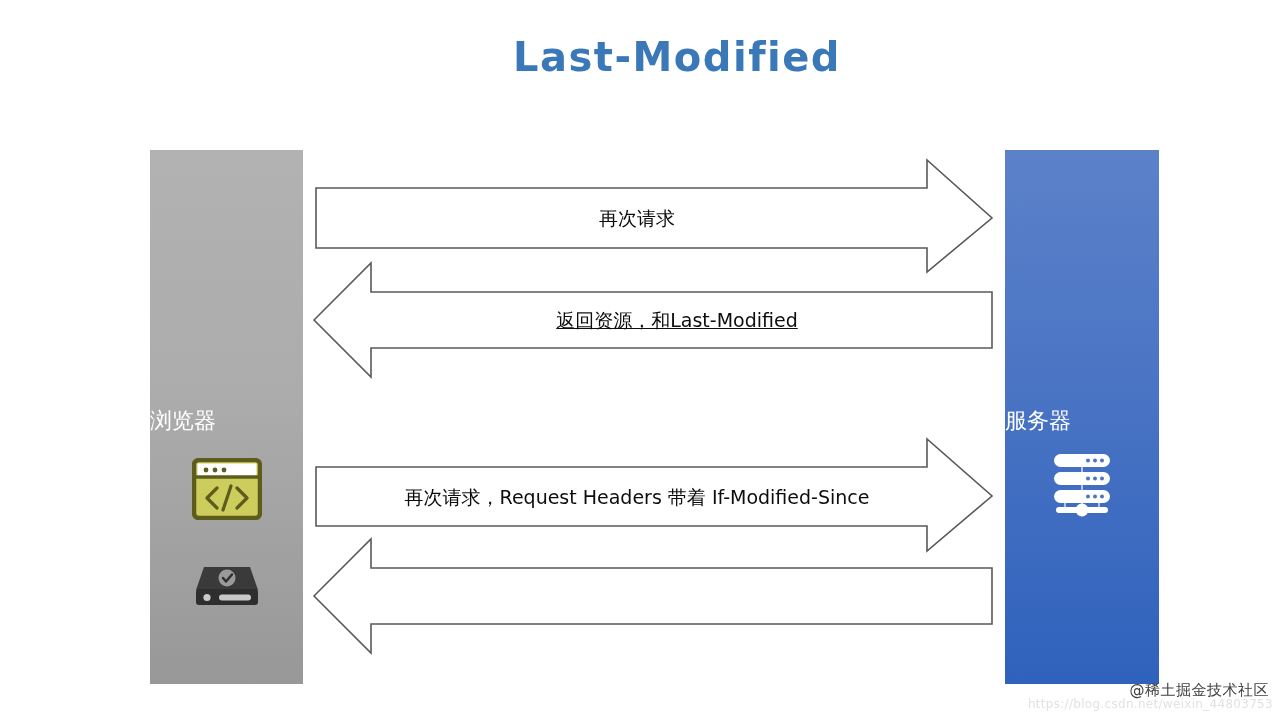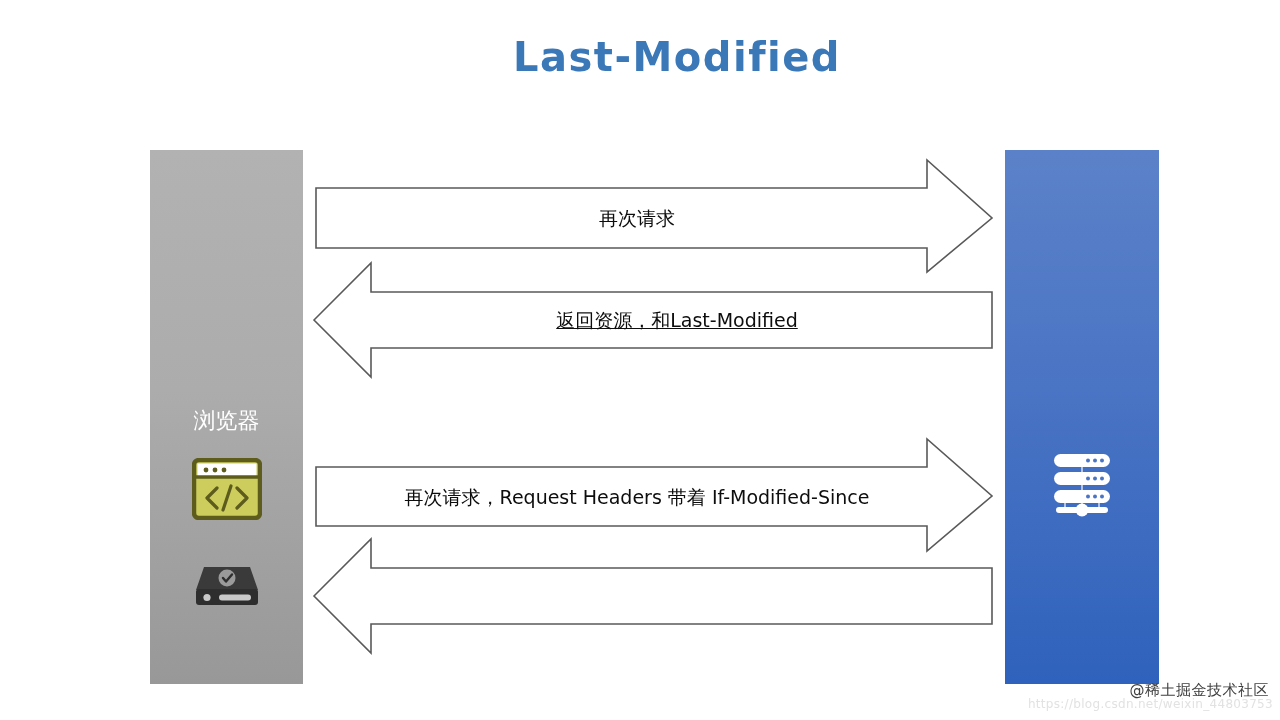--- a/index.html
+++ b/index.html
@@ -55,21 +55,21 @@
     left: 968px;
     top: 150px;
     width: 154px;
     height: 534px;
     background: linear-gradient(180deg, #5b82c9 0%, #4a74c4 45%, #2f62bc 100%);
   }
 
   .actor-label {
     position: absolute;
     width: 100%;
-    text-align: center;
+    text-align: left;
     color: #ffffff;
     font-size: 22px;
     font-family: Liberation Sans, sans-serif;
     white-space: nowrap;
   }
   #browser-label { top: 256px; }
   #server-label  { top: 256px; }
 
   
   #browser-icon {
@@ -174,20 +174,21 @@
         <rect x="2" y="26" width="62" height="16" rx="3" ry="3" fill="#2e2e2e"></rect>
         <circle cx="33" cy="15" r="8.5" fill="#9a9a9a"></circle>
         <polyline points="29,15 32,18.5 38,11.5" fill="none" stroke="#2e2e2e" stroke-width="2.4" stroke-linecap="round" stroke-linejoin="round"></polyline>
         <circle cx="13" cy="34.5" r="3.6" fill="#c9c9c9"></circle>
         <rect x="25" y="31.5" width="32" height="6" rx="3" ry="3" fill="#c9c9c9"></rect>
       </svg>
     </div>
   </div>
 
   <div class="actor-box" id="server-box">
+    <div class="actor-label" id="server-label">服务器</div>
 
     <div id="server-icon">
       <svg viewBox="0 0 62 68" width="62" height="68" aria-hidden="true">
         <line x1="31" y1="10" x2="31" y2="58" stroke="#ffffff" stroke-width="1.6" opacity="0.75"></line>
         <line x1="14" y1="40" x2="14" y2="58" stroke="#ffffff" stroke-width="1.6" opacity="0.75"></line>
         <line x1="48" y1="40" x2="48" y2="58" stroke="#ffffff" stroke-width="1.6" opacity="0.75"></line>
         <rect x="3" y="2" width="56" height="13" rx="6.5" ry="6.5" fill="#ffffff"></rect>
         <rect x="3" y="20" width="56" height="13" rx="6.5" ry="6.5" fill="#ffffff"></rect>
         <rect x="3" y="38" width="56" height="13" rx="6.5" ry="6.5" fill="#ffffff"></rect>
         <circle cx="37" cy="8.5" r="2" fill="#4a74c4"></circle>

